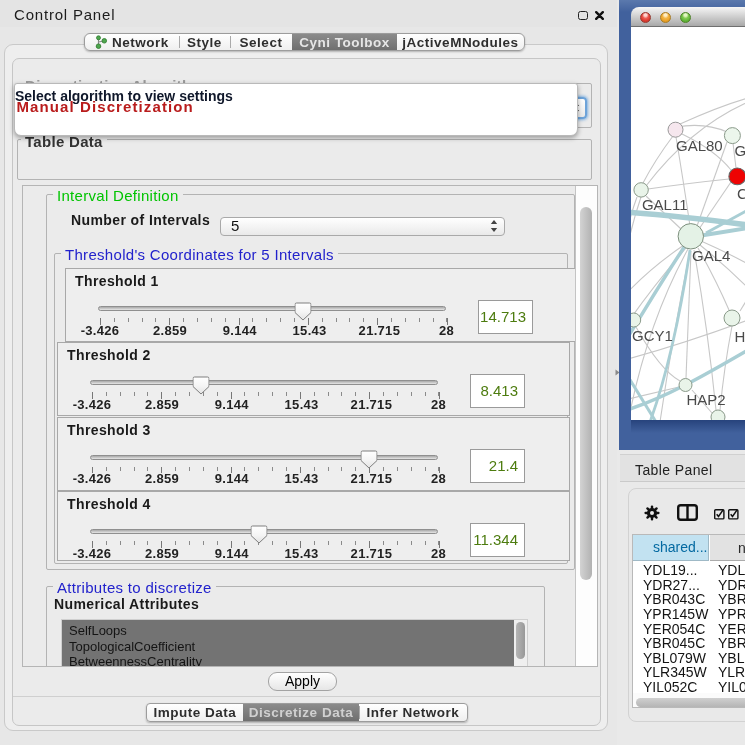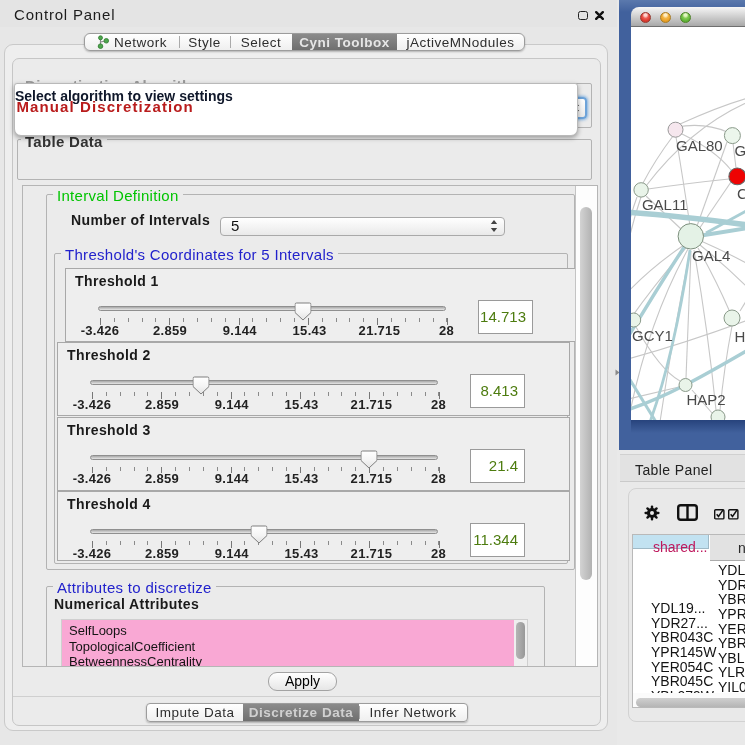--- a/index.html
+++ b/index.html
@@ -18,21 +18,21 @@
 .subpanel { position:absolute; left:57px; width:513px; height:74px; border:1px solid #a8a8a8; background:#eeeeee; }
 .thlabel { position:absolute; left:9px; top:4px; font-size:14px; letter-spacing:0.4px; font-weight:bold; color:#1a1a1a; }
 .track { position:absolute; left:31.5px; width:348px; height:5px; top:37px; border:1px solid #8f8f8f; border-radius:2.5px; background:linear-gradient(#a8a8a8,#e6e6e6); }
 .ticks-min { position:absolute; left:34px; width:348px; height:4px; top:49px;
   background:repeating-linear-gradient(90deg,#8a8a8a 0 1px,transparent 1px 13.86px); }
 .ticks-maj { position:absolute; left:34px; width:348px; height:6.5px; top:49px;
   background:repeating-linear-gradient(90deg,#777 0 1px,transparent 1px 69.3px); }
 .ticklbl { position:absolute; top:53.5px; font-size:13px; letter-spacing:0.3px; font-weight:bold; color:#222; transform:translateX(-50%); }
 .valbox { position:absolute; left:412px; top:31px; width:55px; height:34px; background:#fff; border:1px solid #9a9a9a; font-size:15px; color:#4d7c0f; text-align:right; line-height:31px; padding-right:6px; }
 .thumb { position:absolute; top:32.5px; width:17px; height:19px; transform:translateX(-50%); }
-.seg { position:absolute; top:0; bottom:0; display:flex; align-items:center; justify-content:center; font-size:13.5px; font-weight:normal; color:#2e2e2e; letter-spacing:0.5px; }
+.seg { position:absolute; top:0; bottom:0; display:flex; align-items:center; justify-content:center; font-size:13.5px; font-weight:bold; color:#2e2e2e; letter-spacing:0.5px; }
 .segline { position:absolute; top:2px; bottom:2px; width:1px; background:#aaa; }
 .row { height:14.65px; font-size:14px; color:#141414; white-space:nowrap; }
 </style>
 </head>
 <body>
 
 <div class="abs" style="left:0;top:0;width:617px;height:745px;background:#e7e7e7;">
 
   <div class="abs" style="left:0;top:0;width:617px;height:27px;background:#e4e4e4;"></div>
   <div class="abs" style="left:14px;top:6px;font-size:15px;letter-spacing:0.8px;color:#1c1c1c;">Control Panel</div>
@@ -158,21 +158,21 @@
       <div class="ticklbl" style="left:380.5px;">28</div>
       <svg class="thumb" style="left:200.5px;" viewBox="0 0 17 19">
           <path d="M2 1 h13 q1.5 0 1.5 1.5 v8 L8.5 18 L0.5 10.5 v-8 Q0.5 1 2 1 Z" fill="url(#tg1)" stroke="#7e7e7e" stroke-width="1"></path>
         </svg>
       <div class="valbox">11.344</div>
     </div>
 
     <div class="groupbox" style="left:23px;top:400px;width:499px;height:110px;"></div>
     <div class="gtitle" style="left:30px;top:393px;color:#2222cc;">Attributes to discretize</div>
     <div class="abs" style="left:31px;top:410px;font-size:14px;letter-spacing:0.4px;font-weight:bold;color:#1a1a1a;">Numerical Attributes</div>
-    <div class="abs" style="left:38px;top:433px;width:467px;height:60px;background:#f9a8d4;border:1px solid #cfcfcf;">
+    <div class="abs" style="left:38px;top:433px;width:467px;height:60px;background:#737373;border:1px solid #cfcfcf;">
       <div style="padding:3px 0 0 7px;font-size:13px;color:#141414;line-height:15.6px;">SelfLoops<br>TopologicalCoefficient<br>BetweennessCentrality</div>
       <div class="abs" style="right:0;top:0;width:13px;height:58px;background:#efefef;"></div>
       <div class="abs" style="right:2px;top:2px;width:9px;height:37px;border-radius:5px;background:linear-gradient(90deg,#b5b5b5,#989898);"></div>
     </div>
 
     <div class="abs" style="right:0;top:0;width:22px;height:482px;background:#fdfdfd;border-left:1px solid #c4c4c4;"></div>
     <div class="abs" style="right:5px;top:21px;width:12px;height:373px;border-radius:6px;background:linear-gradient(90deg,#d3d3d3,#b2b2b2);"></div>
   </div>
 
   <div class="abs" style="left:13px;top:696px;width:588px;height:1px;background:#cfcfcf;"></div>
@@ -300,25 +300,25 @@
   <path d="M10.5 1.5 V15.5" stroke="#111" stroke-width="2.4"></path>
 </svg>
 <svg class="abs" style="left:714px;top:508.5px;" width="26px" height="11" viewBox="0 0 26 11">
   <rect x="0.7" y="0.7" width="9.2" height="9.2" rx="1" fill="none" stroke="#111" stroke-width="1.4"></rect>
   <path d="M2.7 5.2 L4.5 7.5 L9.3 0.6" fill="none" stroke="#111" stroke-width="1.5"></path>
   <rect x="14.7" y="0.7" width="9.2" height="9.2" rx="1" fill="none" stroke="#111" stroke-width="1.4"></rect>
   <path d="M16.7 5.2 L18.5 7.5 L23.3 0.6" fill="none" stroke="#111" stroke-width="1.5"></path>
 </svg>
 
 <div class="abs" style="left:632px;top:534px;width:113px;height:174px;background:#fff;border:1px solid #b9b9b9;border-right:none;overflow:hidden;">
-  <div class="abs" style="left:0;top:0;width:76px;height:14px;background:#c2e2f1;border-right:1px solid #9fb9c6;border-bottom:1px solid #9fb9c6;text-align:left;padding-left:20px;line-height:25px;font-size:14px;color:#be185d;">shared...</div>
+  <div class="abs" style="left:0;top:0;width:76px;height:26px;background:#c2e2f1;border-right:1px solid #9fb9c6;border-bottom:1px solid #9fb9c6;text-align:left;padding-left:20px;line-height:25px;font-size:14px;color:#0369a1;">shared...</div>
   <div class="abs" style="left:77px;top:0;width:36px;height:26px;background:#e2e2e2;border-bottom:1px solid #ababab;font-size:14px;color:#2a2a2a;">
       <span style="position:absolute;left:28px;top:5px;">na</span>
     </div>
-  <div class="abs" style="left:18px;top:27px;margin-top:38px;">
+  <div class="abs" style="left:10px;top:27px;">
     <div class="row">YDL19...</div>
       <div class="row">YDR27...</div>
       <div class="row">YBR043C</div>
     <div class="row">YPR145W</div>
       <div class="row">YER054C</div>
       <div class="row">YBR045C</div>
     <div class="row">YBL079W</div>
       <div class="row">YLR345W</div>
       <div class="row">YIL052C</div>
   </div>

